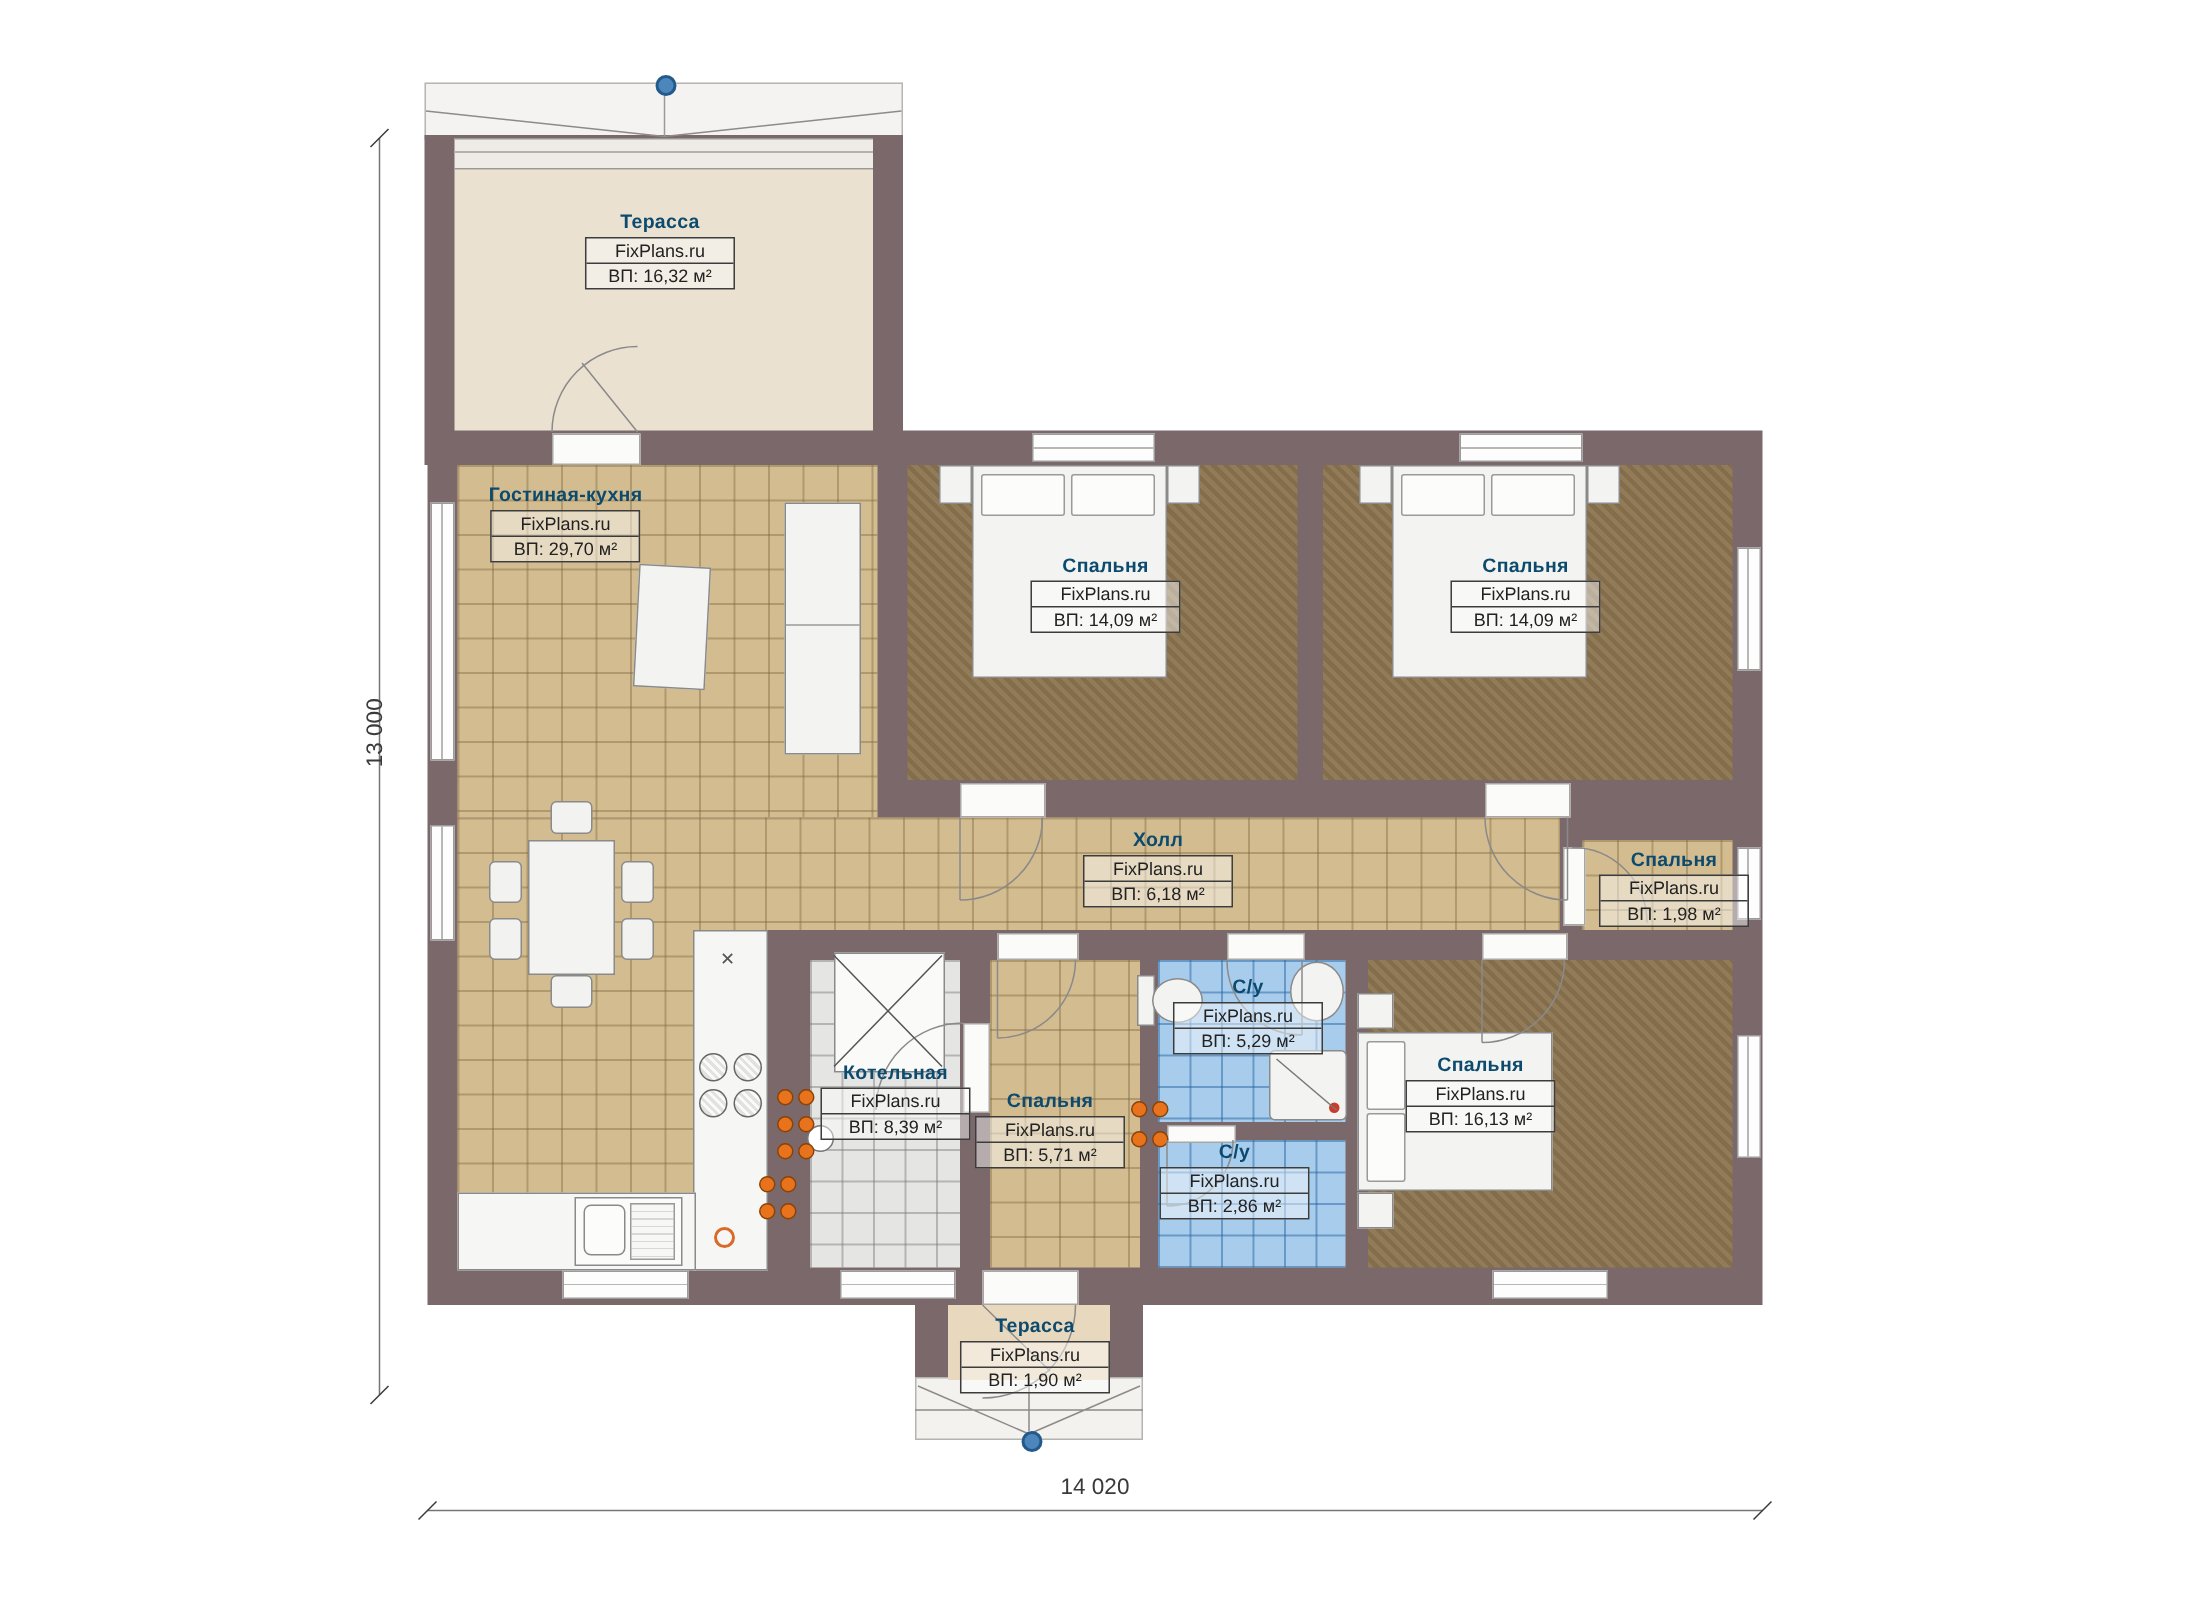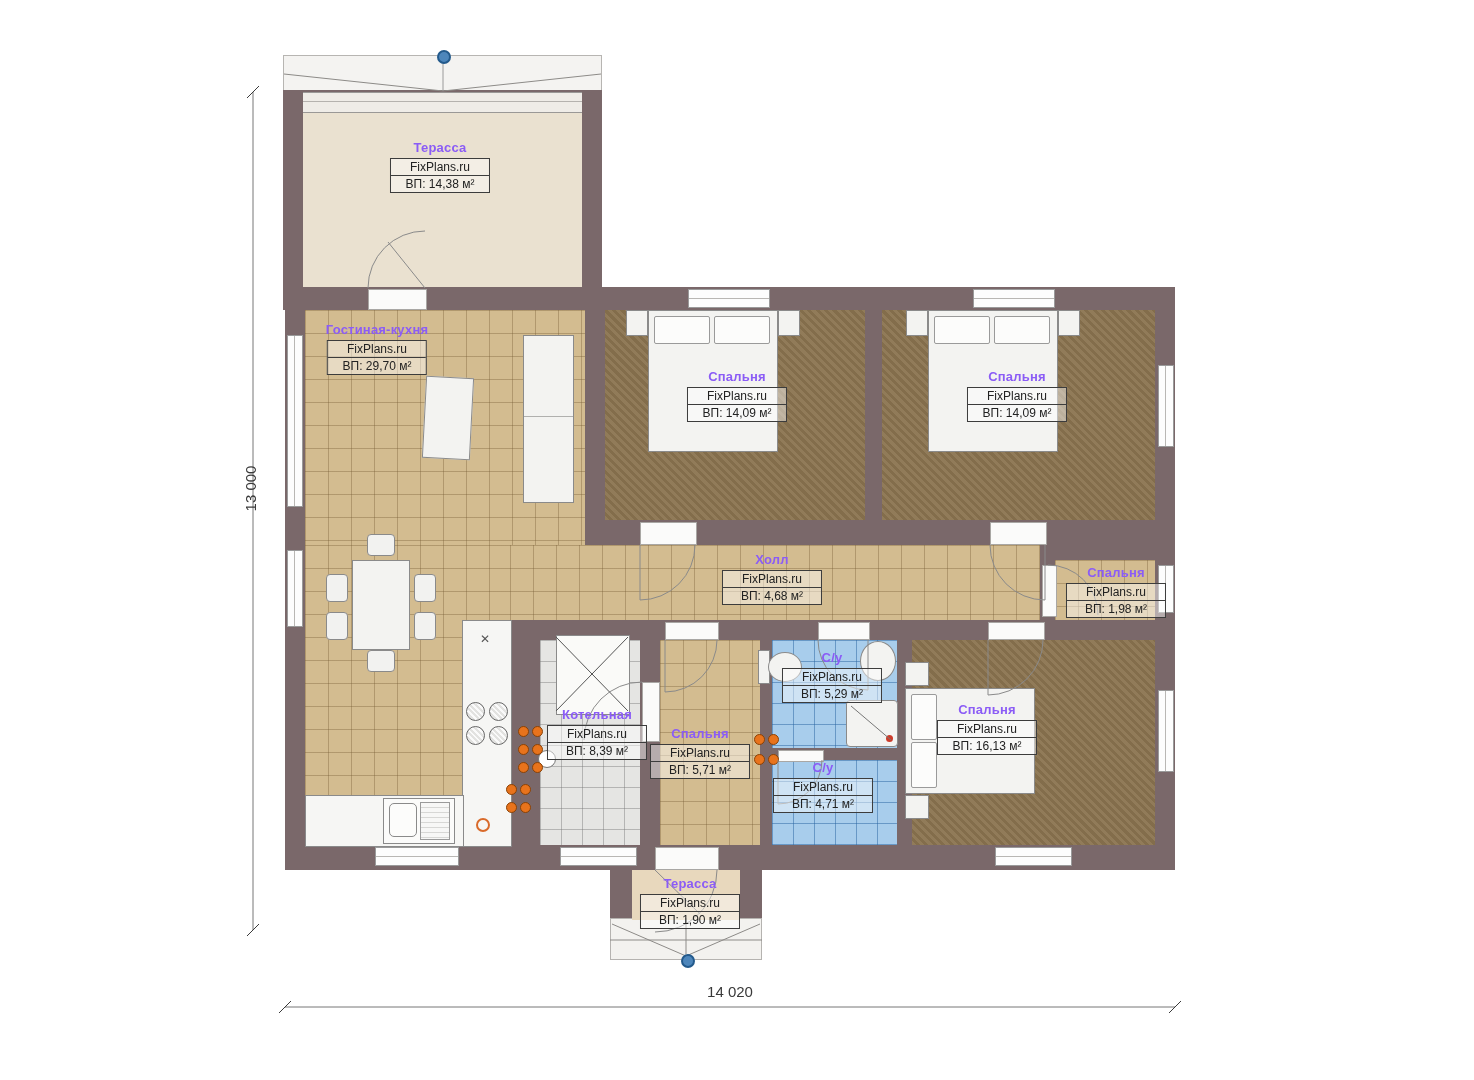--- a/index.html
+++ b/index.html
@@ -31,21 +31,21 @@
   .win-h{background-image:linear-gradient(transparent 8px,#b9b7b4 8px,#b9b7b4 9px,transparent 9px);}
   .win-v{background-image:linear-gradient(90deg,transparent 6px,#b9b7b4 6px,#b9b7b4 7px,transparent 7px);}
   .door-gap{position:absolute;background:#fbfbfa;border:1px solid #a9a7a4;z-index:26;}
   .linework{position:absolute;left:0;top:0;z-index:40;pointer-events:none;}
   .burner{position:absolute;width:17px;height:17px;border:1px solid #666;border-radius:50%;z-index:22;
     background:repeating-linear-gradient(45deg,#e2e2e0 0 2px,#fafafa 2px 4px);}
   .rad{position:absolute;display:flex;gap:3px;z-index:30;}
   .rad i{width:9px;height:9px;border-radius:50%;background:#e8731c;border:1px solid #8a4206;display:block;}
   .marker-blue{position:absolute;width:10px;height:10px;border-radius:50%;background:#4d86bb;border:2px solid #235a8c;z-index:45;}
   .room-label{position:absolute;transform:translateX(-50%);text-align:center;z-index:60;white-space:nowrap;}
-  .room-name{font-weight:bold;font-size:13px;color:#8b5cf6;letter-spacing:.2px;}
+  .room-name{font-weight:bold;font-size:13px;color:#0c4a6e;letter-spacing:.2px;}
   .wm-box{display:inline-block;border:1px solid #3c3c3c;background:rgba(255,255,255,.45);margin-top:3px;}
   .wm-brand{padding:1px 19px;border-bottom:1px solid #3c3c3c;font-size:12px;color:#222;}
   .wm-area{padding:1px 8px;font-size:12px;color:#222;}
   .dim-text{position:absolute;font-size:15px;color:#3a3a3a;z-index:60;text-align:center;}
   .vent{position:absolute;font-size:12px;color:#555;z-index:23;}
   .railing{position:absolute;background:#efece7;border-top:1px solid #9a9896;border-bottom:1px solid #9a9896;z-index:8;
     background-image:linear-gradient(transparent 8px,#b5b2ae 8px,#b5b2ae 9px,transparent 9px);}
   .step-area{position:absolute;background:#f3f2ef;border:1px solid #b5b3b0;z-index:6;}
   .sink-bowl{position:absolute;background:#fcfcfb;border:1px solid #8a8a8a;border-radius:5px;z-index:22;}
   .drainer{position:absolute;border:1px solid #9a9a9a;z-index:22;
@@ -208,21 +208,21 @@
       <path d="M 717 640 A 52 52 0 0 1 665 692 M 665 640 L 665 692"></path>
     </g>
     <path d="M556,637 L628,711 M628,637 L556,711" stroke="#555" fill="none"></path>
     <path d="M851,706 L891,740" stroke="#777" fill="none"></path>
   </svg>
 
   <div class="room-label" style="left:440px;top:140px;">
     <div class="room-name">Терасса</div>
     <div class="wm-box">
       <div class="wm-brand">FixPlans.ru</div>
-      <div class="wm-area">ВП: 14,38 м²</div>
+      <div class="wm-area">ВП: 16,32 м²</div>
     </div>
   </div>
   <div class="room-label" style="left:377px;top:322px;">
     <div class="room-name">Гостиная-кухня</div>
     <div class="wm-box">
       <div class="wm-brand">FixPlans.ru</div>
       <div class="wm-area">ВП: 29,70 м²</div>
     </div>
   </div>
   <div class="room-label" style="left:737px;top:369px;">
@@ -236,21 +236,21 @@
     <div class="room-name">Спальня</div>
     <div class="wm-box">
       <div class="wm-brand">FixPlans.ru</div>
       <div class="wm-area">ВП: 14,09 м²</div>
     </div>
   </div>
   <div class="room-label" style="left:772px;top:552px;">
     <div class="room-name">Холл</div>
     <div class="wm-box">
       <div class="wm-brand">FixPlans.ru</div>
-      <div class="wm-area">ВП: 4,68 м²</div>
+      <div class="wm-area">ВП: 6,18 м²</div>
     </div>
   </div>
   <div class="room-label" style="left:1116px;top:565px;">
     <div class="room-name">Спальня</div>
     <div class="wm-box">
       <div class="wm-brand">FixPlans.ru</div>
       <div class="wm-area">ВП: 1,98 м²</div>
     </div>
   </div>
   <div class="room-label" style="left:597px;top:707px;">
@@ -271,21 +271,21 @@
     <div class="room-name">С/у</div>
     <div class="wm-box">
       <div class="wm-brand">FixPlans.ru</div>
       <div class="wm-area">ВП: 5,29 м²</div>
     </div>
   </div>
   <div class="room-label" style="left:823px;top:760px;">
     <div class="room-name">С/у</div>
     <div class="wm-box">
       <div class="wm-brand">FixPlans.ru</div>
-      <div class="wm-area">ВП: 4,71 м²</div>
+      <div class="wm-area">ВП: 2,86 м²</div>
     </div>
   </div>
   <div class="room-label" style="left:987px;top:702px;">
     <div class="room-name">Спальня</div>
     <div class="wm-box">
       <div class="wm-brand">FixPlans.ru</div>
       <div class="wm-area">ВП: 16,13 м²</div>
     </div>
   </div>
   <div class="room-label" style="left:690px;top:876px;">

